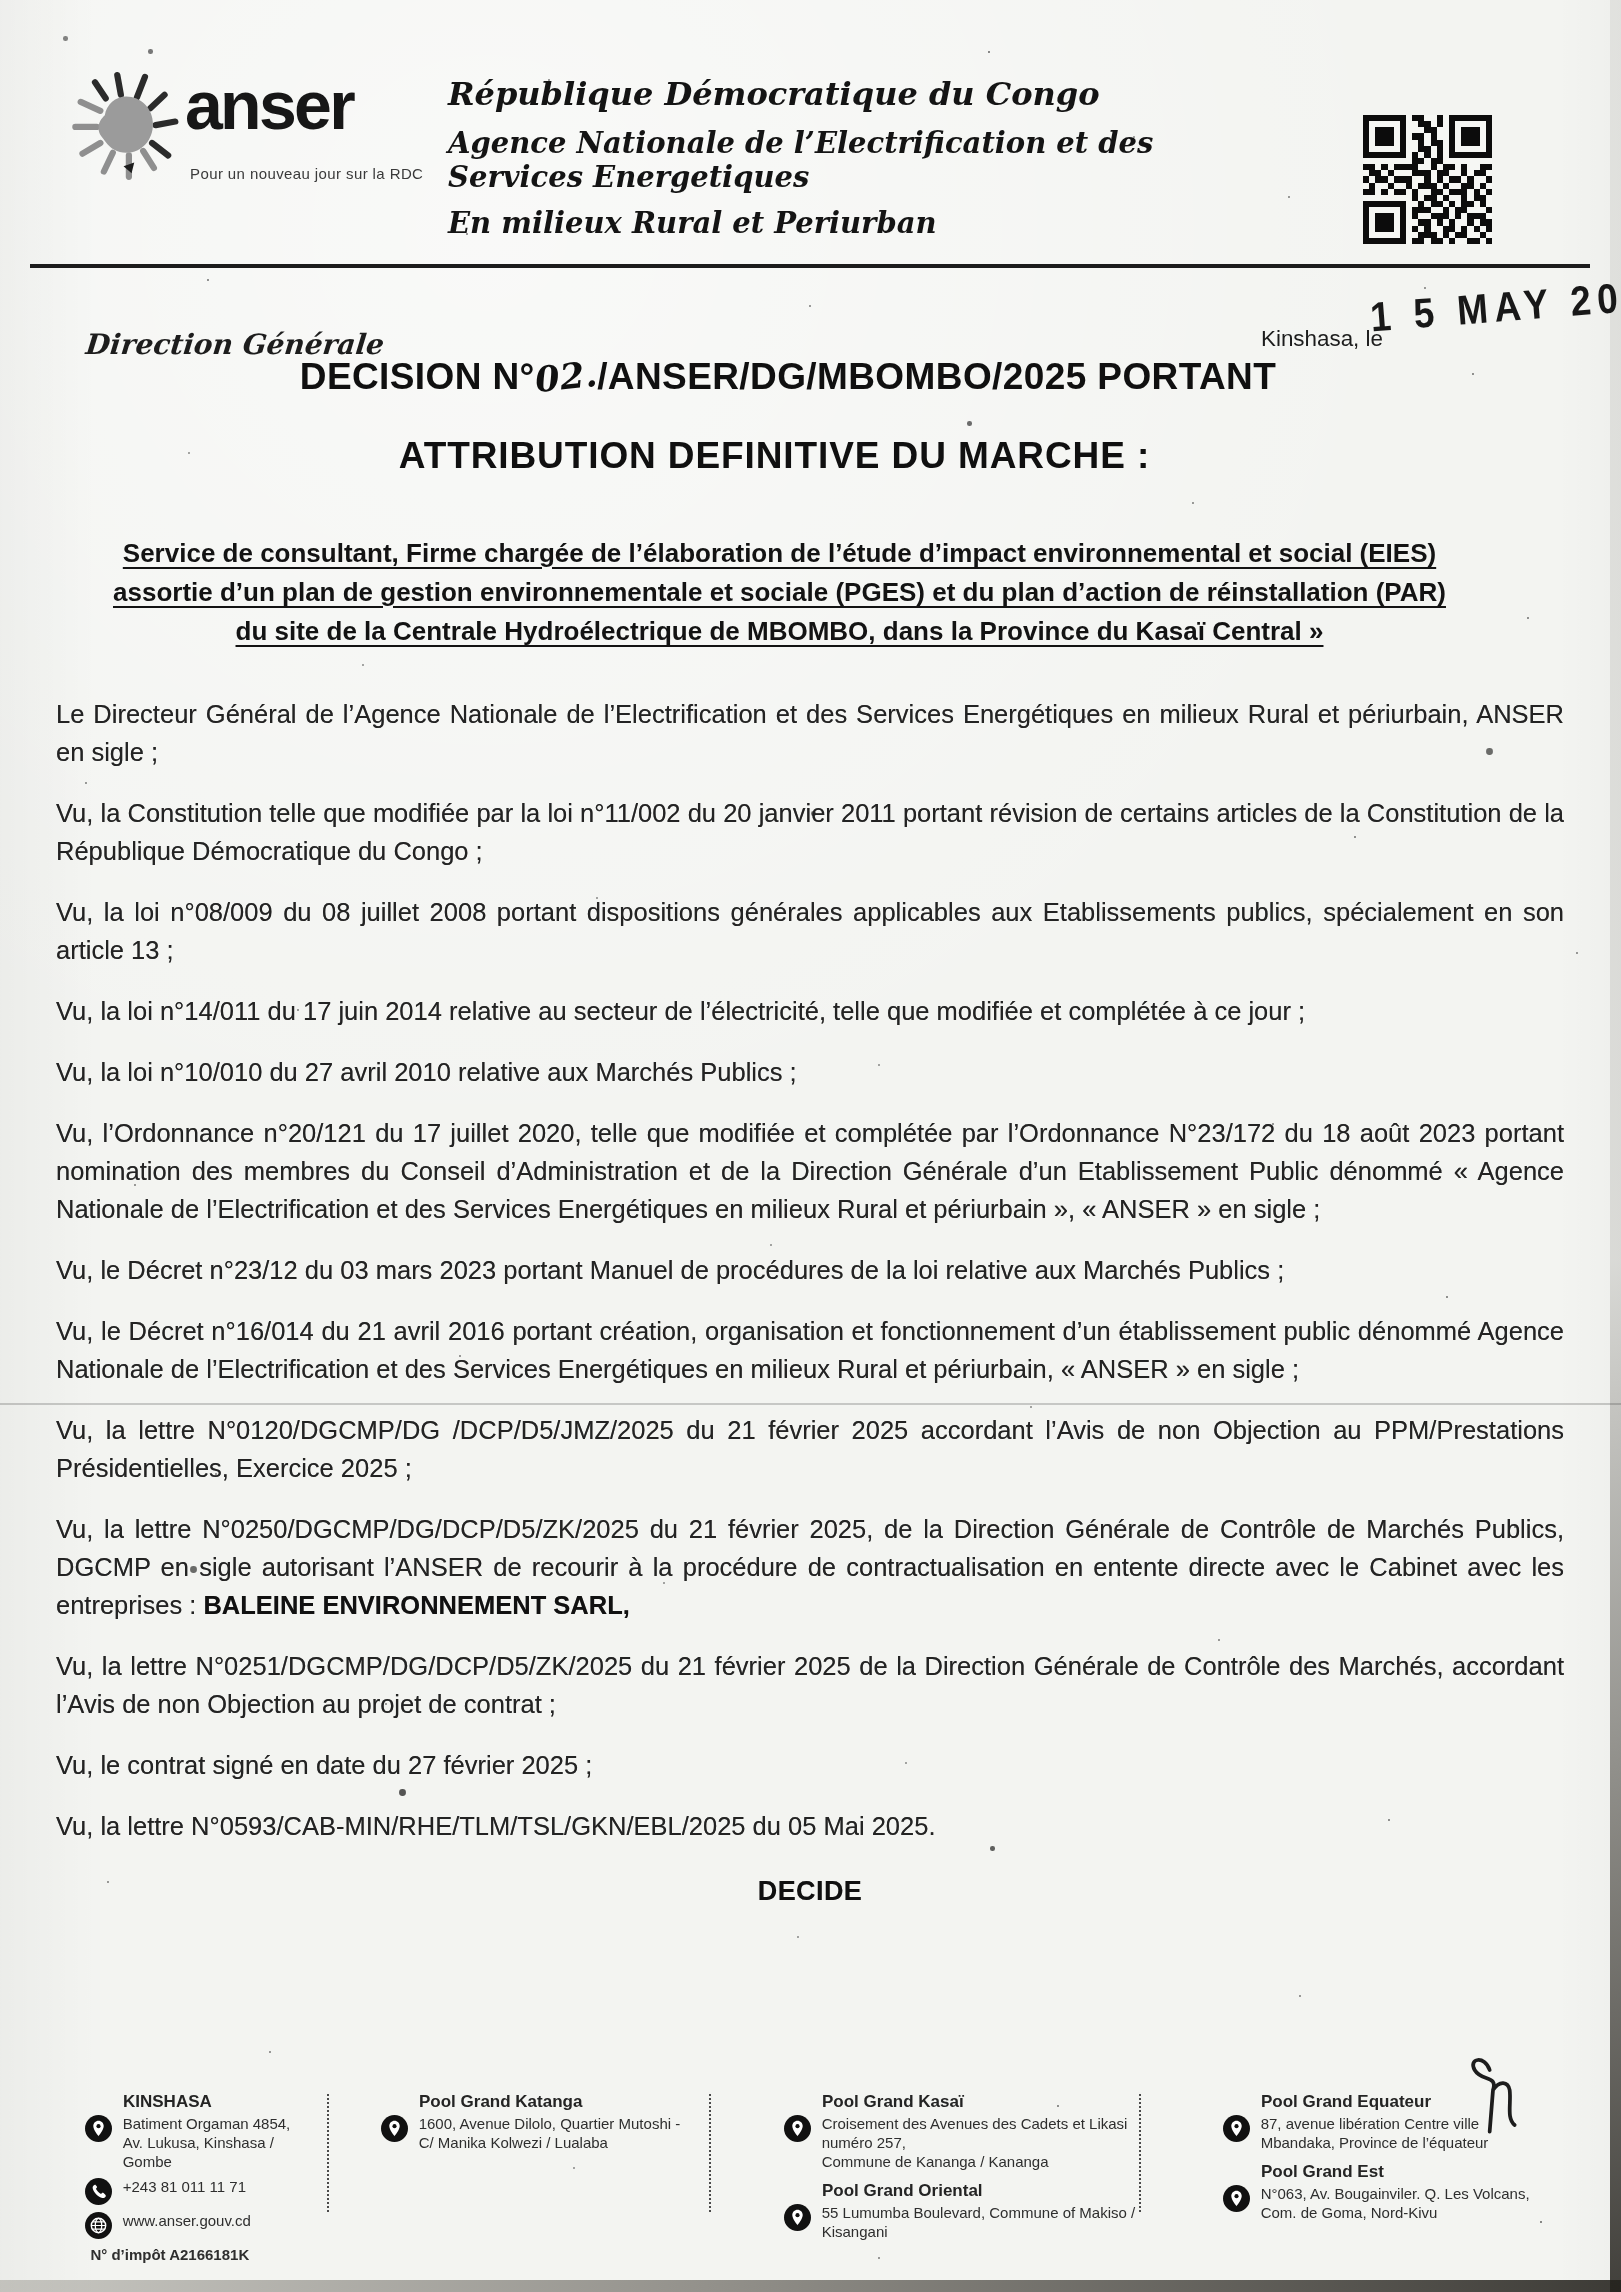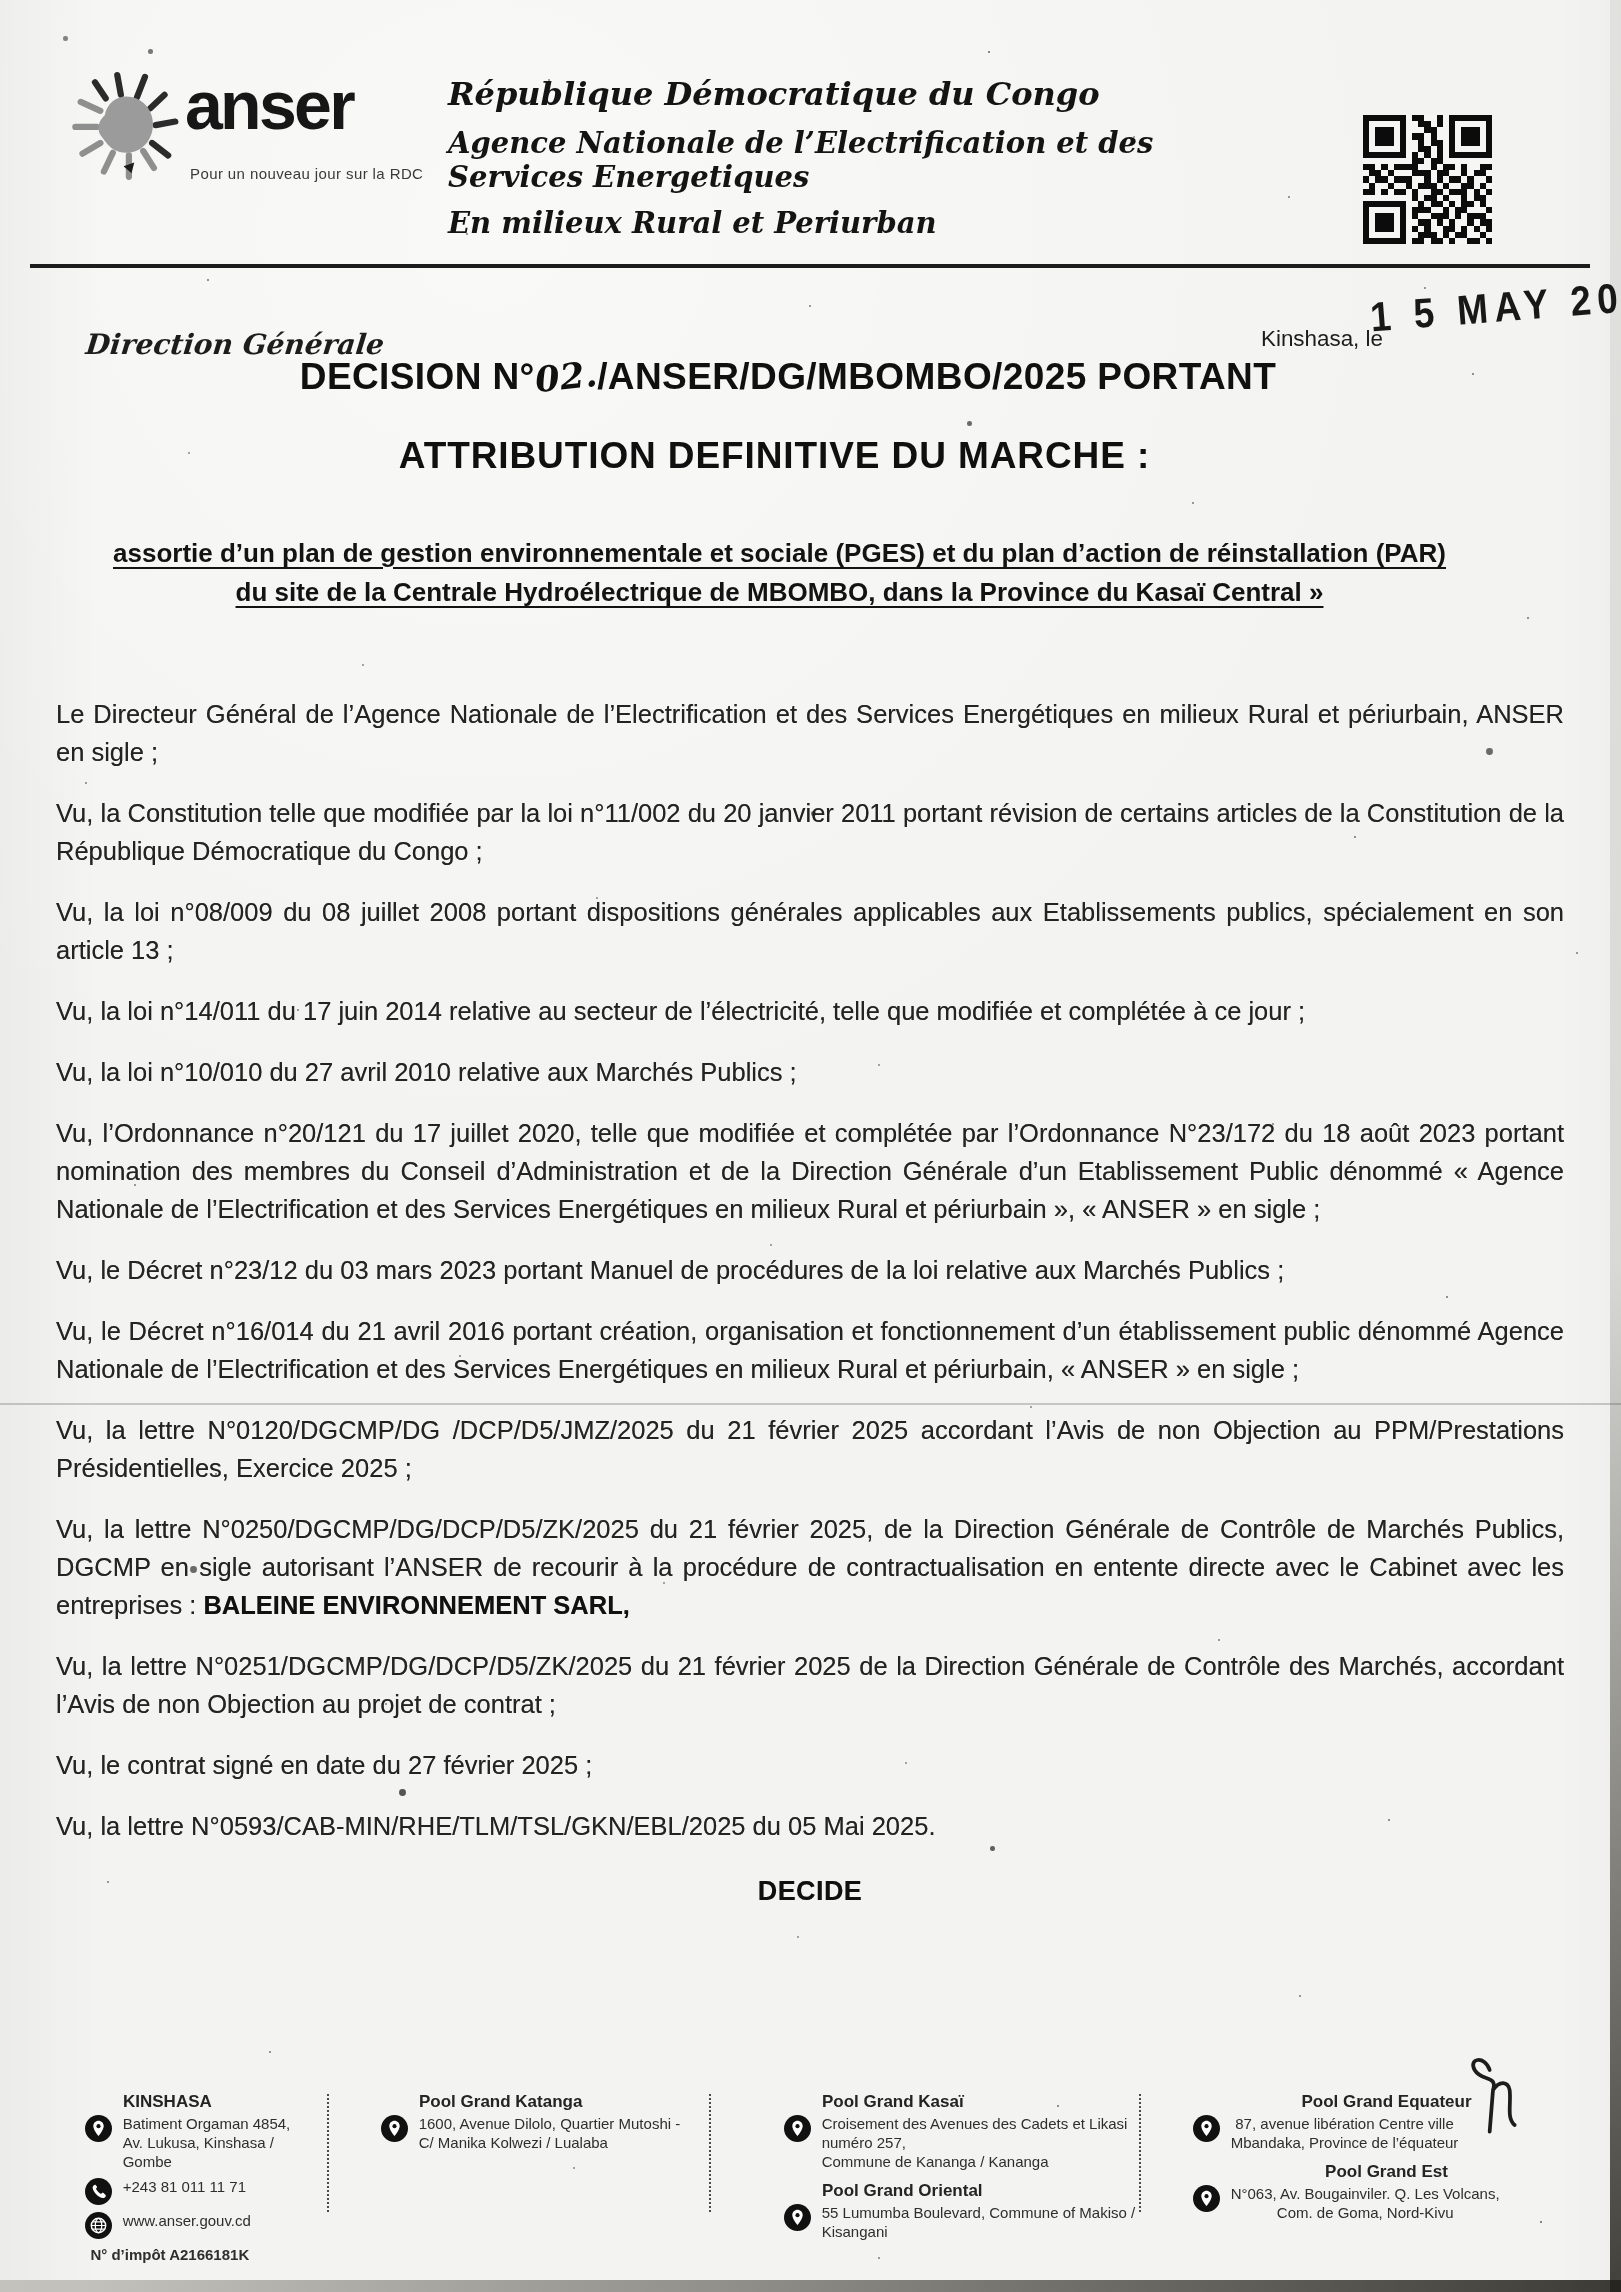--- a/index.html
+++ b/index.html
@@ -89,21 +89,21 @@
   .body-text p{margin:0 0 23px 0;}
   .body-text strong{font-weight:700;color:#111;}
   .decide{ text-align:center;font-weight:700;font-size:27px;letter-spacing:0.4px;margin-top:27px;color:#101010;}
 
   
   .footer{position:absolute;left:0;top:2092px;width:1621px;font-size:15px;line-height:19px;color:#2e2e2e;}
   .fcol{position:absolute;top:0;}
   .fcol1{left:85px;width:237px;}
   .fcol2{left:381px;width:304px;}
   .fcol3{left:784px;width:354px;}
-  .fcol4{left:1193px;width:349px;text-align:center;}
+  .fcol4{left:1223px;width:349px;}
   .fsep{position:absolute;top:1.8px;height:118px;border-left:2.7px dotted #4a4a4a;}
   .fsep1{left:327px;}.fsep2{left:709px;}.fsep3{left:1139px;}
   .ftitle{font-weight:700;font-size:17px;color:#242424;margin:0 0 2.7px 38px;}
   .frow{display:flex;align-items:flex-start;margin-bottom:6.3px;}
   .frow .ficon{flex:0 0 27px;width:27px;height:27px;margin-right:10.7px;margin-top:0.9px;}
   .faddr{white-space:pre-line;}
   .ftax{margin-left:5.4px;margin-top:3.6px;font-weight:600;}
   .fsection{margin-bottom:10.7px;}
 
   .paraph{position:absolute;left:1458px;top:2049px;width:75px;height:97px;}
@@ -395,20 +395,21 @@
   <div class="header-rule"></div>
 
   <div class="direction">Direction Générale</div>
   <div class="place-label">Kinshasa, le</div>
   <div class="date-stamp">1 5 MAY 2025</div>
 
   <div class="title1"><span>DECISION N°</span><span class="hand-number">02.</span><span>/ANSER/DG/MBOMBO/2025 PORTANT</span></div>
   <div class="title2">ATTRIBUTION DEFINITIVE DU MARCHE :</div>
 
   <div class="subject">
+    <div>Service de consultant, Firme chargée de l’élaboration de l’étude d’impact environnemental et social (EIES)</div>
     <div>assortie d’un plan de gestion environnementale et sociale (PGES) et du plan d’action de réinstallation (PAR)</div>
     <div>du site de la Centrale Hydroélectrique de MBOMBO, dans la Province du Kasaï Central »</div>
   </div>
 
   <div class="body-text">
     <p>Le Directeur Général de l’Agence Nationale de l’Electrification et des Services Energétiques en milieux Rural et périurbain, ANSER en sigle ;</p>
     <p>Vu, la Constitution telle que modifiée par la loi n°11/002 du 20 janvier 2011 portant révision de certains articles de la Constitution de la République Démocratique du Congo ;</p>
     <p>Vu, la loi n°08/009 du 08 juillet 2008 portant dispositions générales applicables aux Etablissements publics, spécialement en son article 13 ;</p>
     <p>Vu, la loi n°14/011 du 17 juin 2014 relative au secteur de l’électricité, telle que modifiée et complétée à ce jour ;</p>
     <p>Vu, la loi n°10/010 du 27 avril 2010 relative aux Marchés Publics ;</p>

